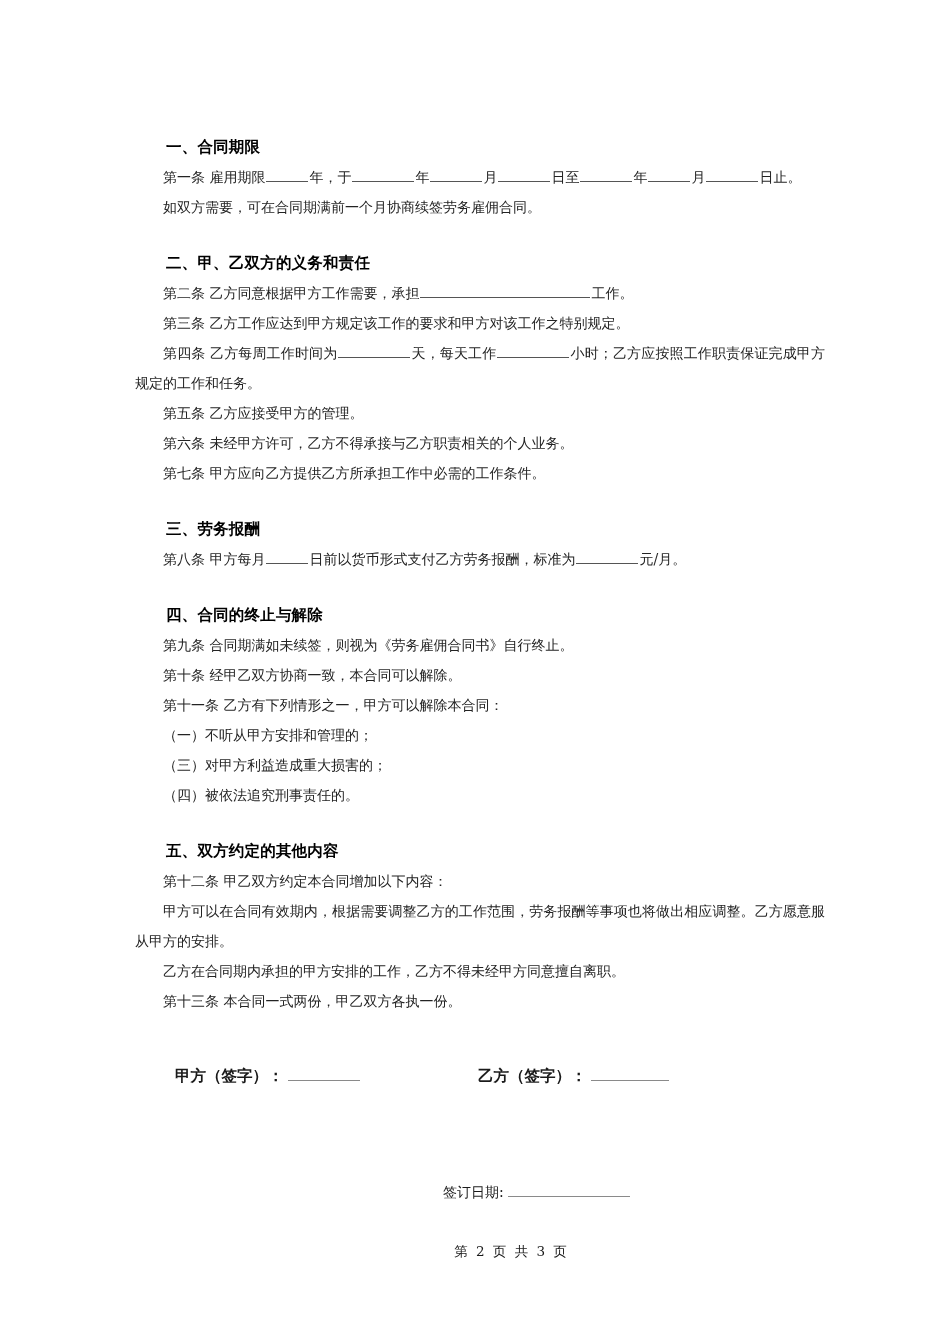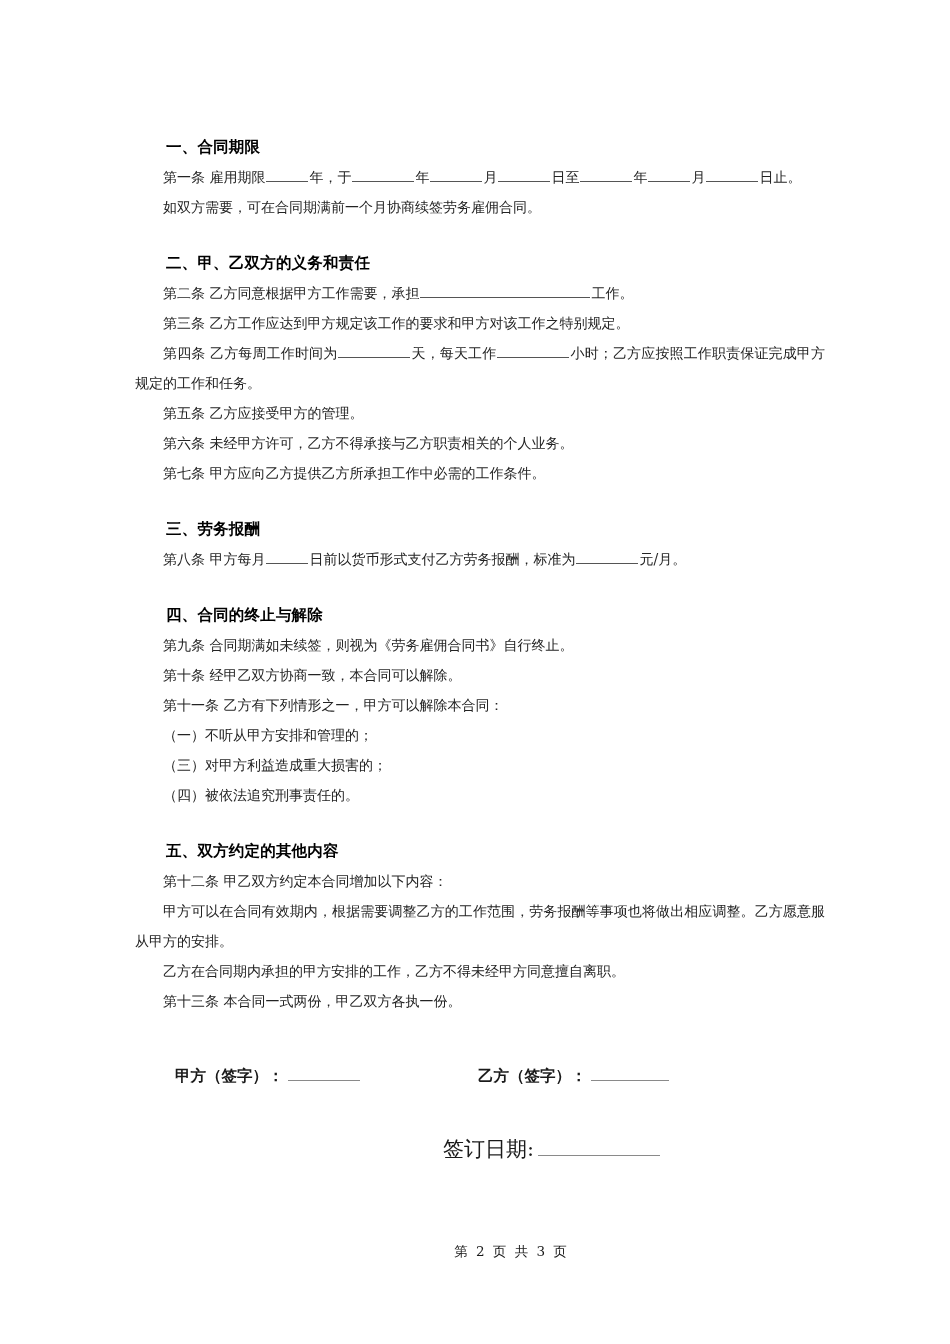--- a/index.html
+++ b/index.html
@@ -96,22 +96,22 @@
     height: 1.02em;
     vertical-align: baseline;
     margin-left: 4px;
   }
   .sig-blank-a { width: 72px; }
   .sig-blank-b { width: 78px; }
 
   .date-row {
     position: absolute;
     left: 443px;
-    top: 1134px;
-    font-size: 21px;
+    top: 1178px;
+    font-size: 14px;
     line-height: 28px;
     white-space: nowrap;
   }
   .date-blank {
     display: inline-block;
     border-bottom: 1px solid #8a8a8a;
     width: 122px;
     height: 1.02em;
     vertical-align: baseline;
     margin-left: 4px;

